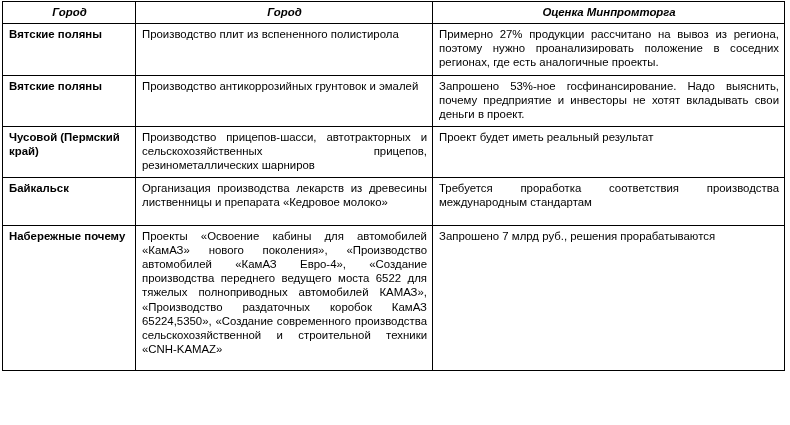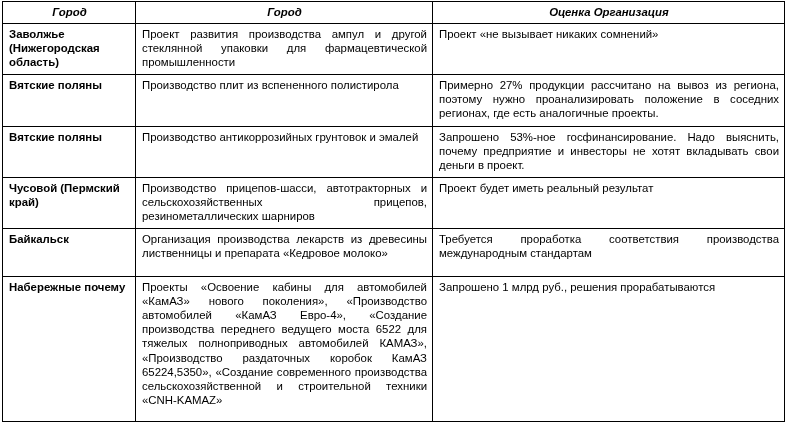--- a/index.html
+++ b/index.html
@@ -64,29 +64,24 @@
   <table class="data-table">
     <colgroup>
       <col class="c1">
       <col class="c2">
       <col class="c3">
     </colgroup>
     <thead>
       <tr>
         <th class="col-head">Город</th>
         <th class="col-head">Город</th>
-        <th class="col-head">Оценка Организация</th>
+        <th class="col-head">Оценка Минпромторга</th>
       </tr>
     </thead>
     <tbody>
-      <tr style="height:51px">
-        <td class="city-cell">Заволжье (Нижегородская область)</td>
-        <td class="body-cell">Проект развития производства ампул и другой стеклянной упаковки для фармацевтической промышленности</td>
-        <td class="body-cell">Проект «не вызывает никаких сомнений»</td>
-      </tr>
       <tr style="height:52px">
         <td class="city-cell">Вятские поляны</td>
         <td class="body-cell">Производство плит из вспененного полистирола</td>
         <td class="body-cell">Примерно 27% продукции рассчитано на вывоз из региона, поэтому нужно проанализировать положение в соседних регионах, где есть аналогичные проекты.</td>
       </tr>
       <tr style="height:51px">
         <td class="city-cell">Вятские поляны</td>
         <td class="body-cell">Производство антикоррозийных грунтовок и эмалей</td>
         <td class="body-cell">Запрошено 53%-ное госфинансирование. Надо выяснить, почему предприятие и инвесторы не хотят вкладывать свои деньги в проект.</td>
       </tr>
@@ -96,17 +91,17 @@
         <td class="body-cell">Проект будет иметь реальный результат</td>
       </tr>
       <tr style="height:48px">
         <td class="city-cell">Байкальск</td>
         <td class="body-cell">Организация производства лекарств из древесины лиственницы и препарата «Кедровое молоко»</td>
         <td class="body-cell">Требуется проработка соответствия производства международным стандартам</td>
       </tr>
       <tr style="height:145px">
         <td class="city-cell">Набережные почему</td>
         <td class="body-cell">Проекты «Освоение кабины для автомобилей «КамАЗ» нового поколения», «Производство автомобилей «КамАЗ Евро-4», «Создание производства переднего ведущего моста 6522 для тяжелых полноприводных автомобилей КАМАЗ», «Производство раздаточных коробок КамАЗ 65224,5350», «Создание современного производства сельскохозяйственной и строительной техники «CNH-KAMAZ»</td>
-        <td class="body-cell">Запрошено 1 млрд руб., решения прорабатываются</td>
+        <td class="body-cell">Запрошено 7 млрд руб., решения прорабатываются</td>
       </tr>
     </tbody>
   </table>
 </div>
 
 </body></html>

